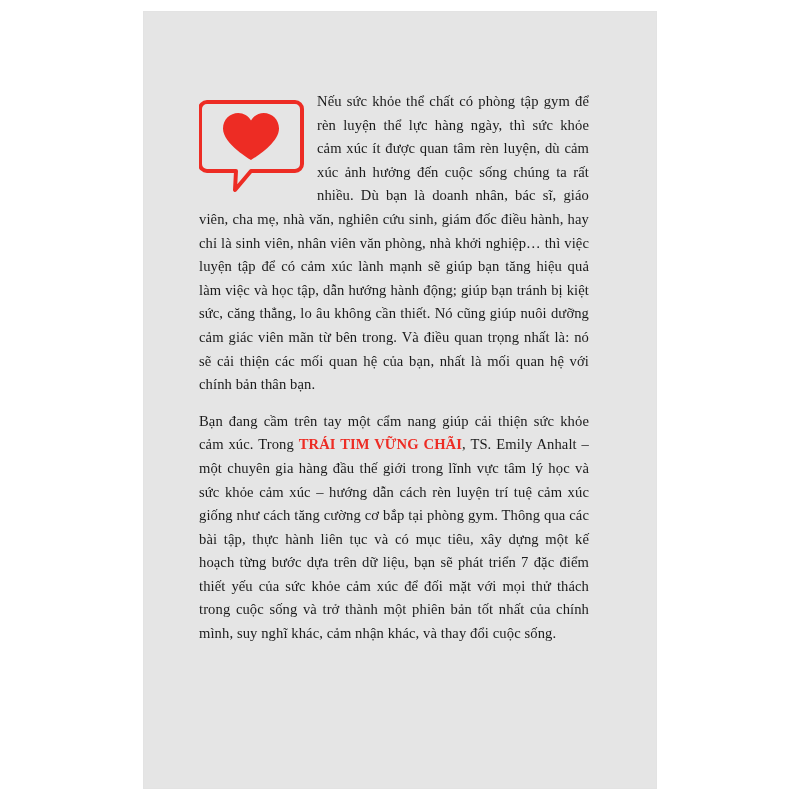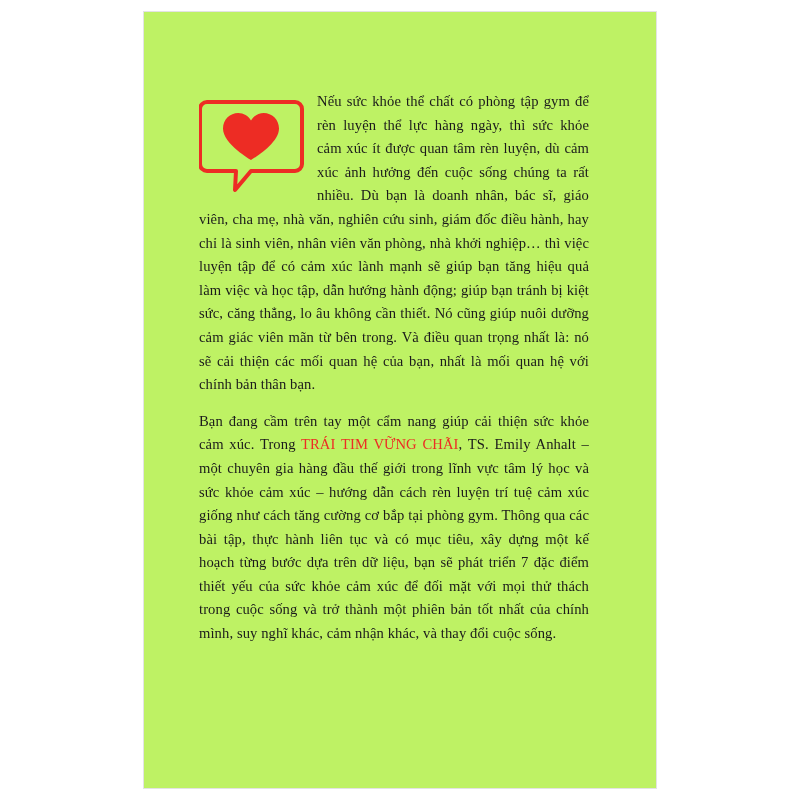--- a/index.html
+++ b/index.html
@@ -18,21 +18,21 @@
     height: 800px;
     background: #ffffff;
     box-sizing: border-box;
   }
   .sheet {
     position: absolute;
     left: 143px;
     top: 11px;
     width: 514px;
     height: 778px;
-    background: #bef264;
+    background: #e5e5e5;
     border: 1px solid #e3e3e3;
     box-sizing: border-box;
     overflow: hidden;
   }
   .content {
     position: absolute;
     left: 55px;
     top: 78px;
     width: 390px;
   }
@@ -53,21 +53,21 @@
     font-size: 14.6px;
     line-height: 23.6px;
     color: #1b1b1b;
     letter-spacing: 0.1px;
   }
   p.para.first {
     text-indent: 0;
   }
   .accent {
     color: #ed2c24;
-    font-weight: normal;
+    font-weight: bold;
   }
   .clearfix::after {
     content: "";
     display: block;
     clear: both;
   }
 </style>
 </head>
 <body>
 

